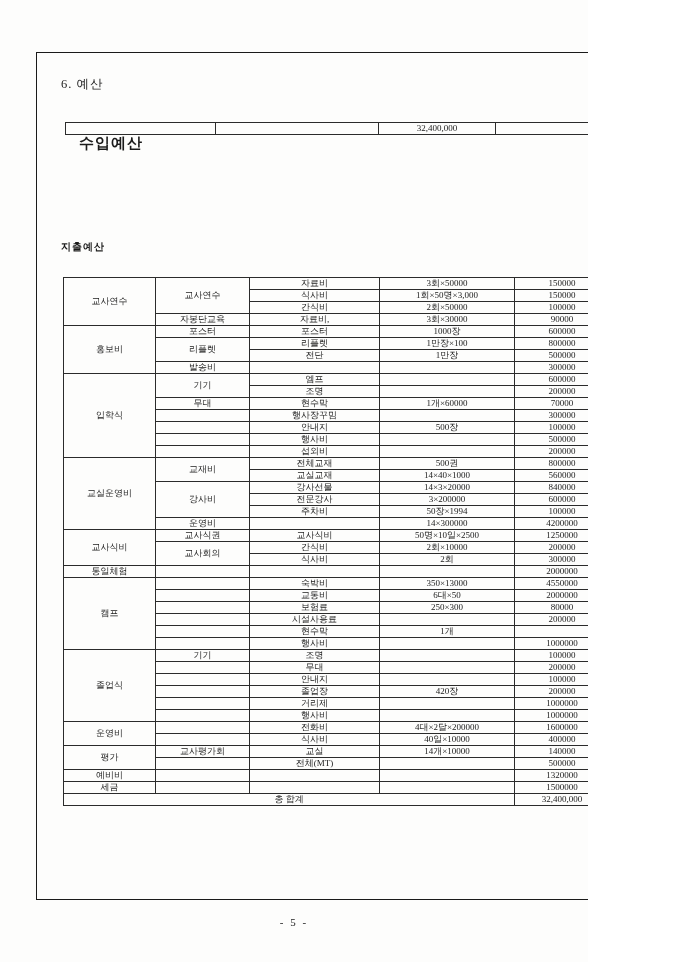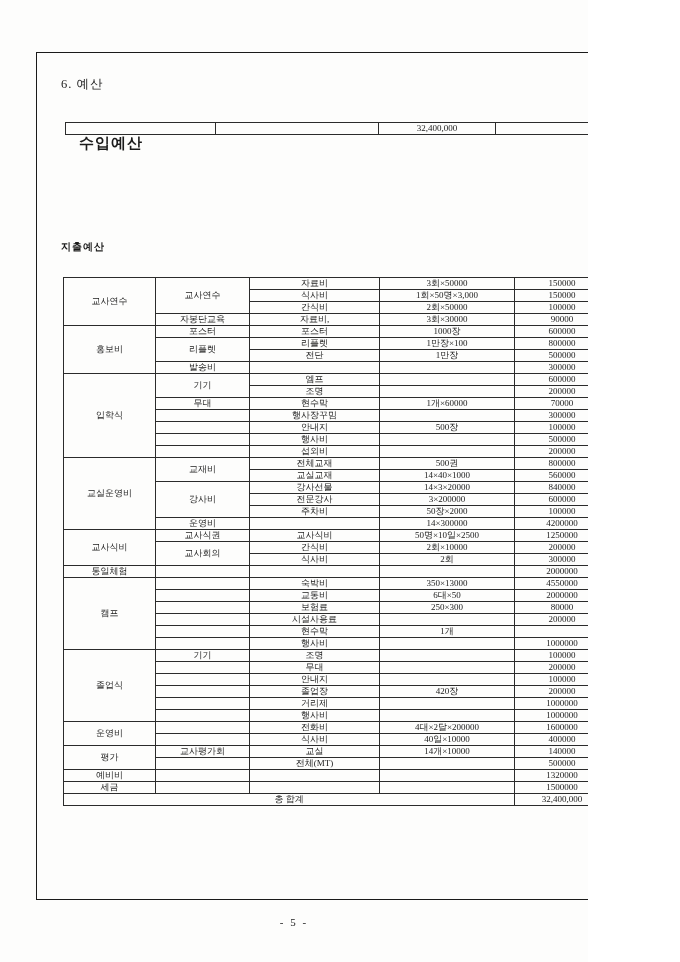--- a/index.html
+++ b/index.html
@@ -210,21 +210,21 @@
           <td>14×3×20000</td>
           <td>840000</td>
         </tr>
         <tr>
           <td>전문강사</td>
           <td>3×200000</td>
           <td>600000</td>
         </tr>
         <tr>
           <td>주차비</td>
-          <td>50장×2000</td>
+          <td>50장×1994</td>
           <td>100000</td>
         </tr>
         <tr>
           <td>운영비</td>
           <td></td>
           <td>14×300000</td>
           <td>4200000</td>
         </tr>
         <tr>
           <td rowspan="3">교사식비</td>

